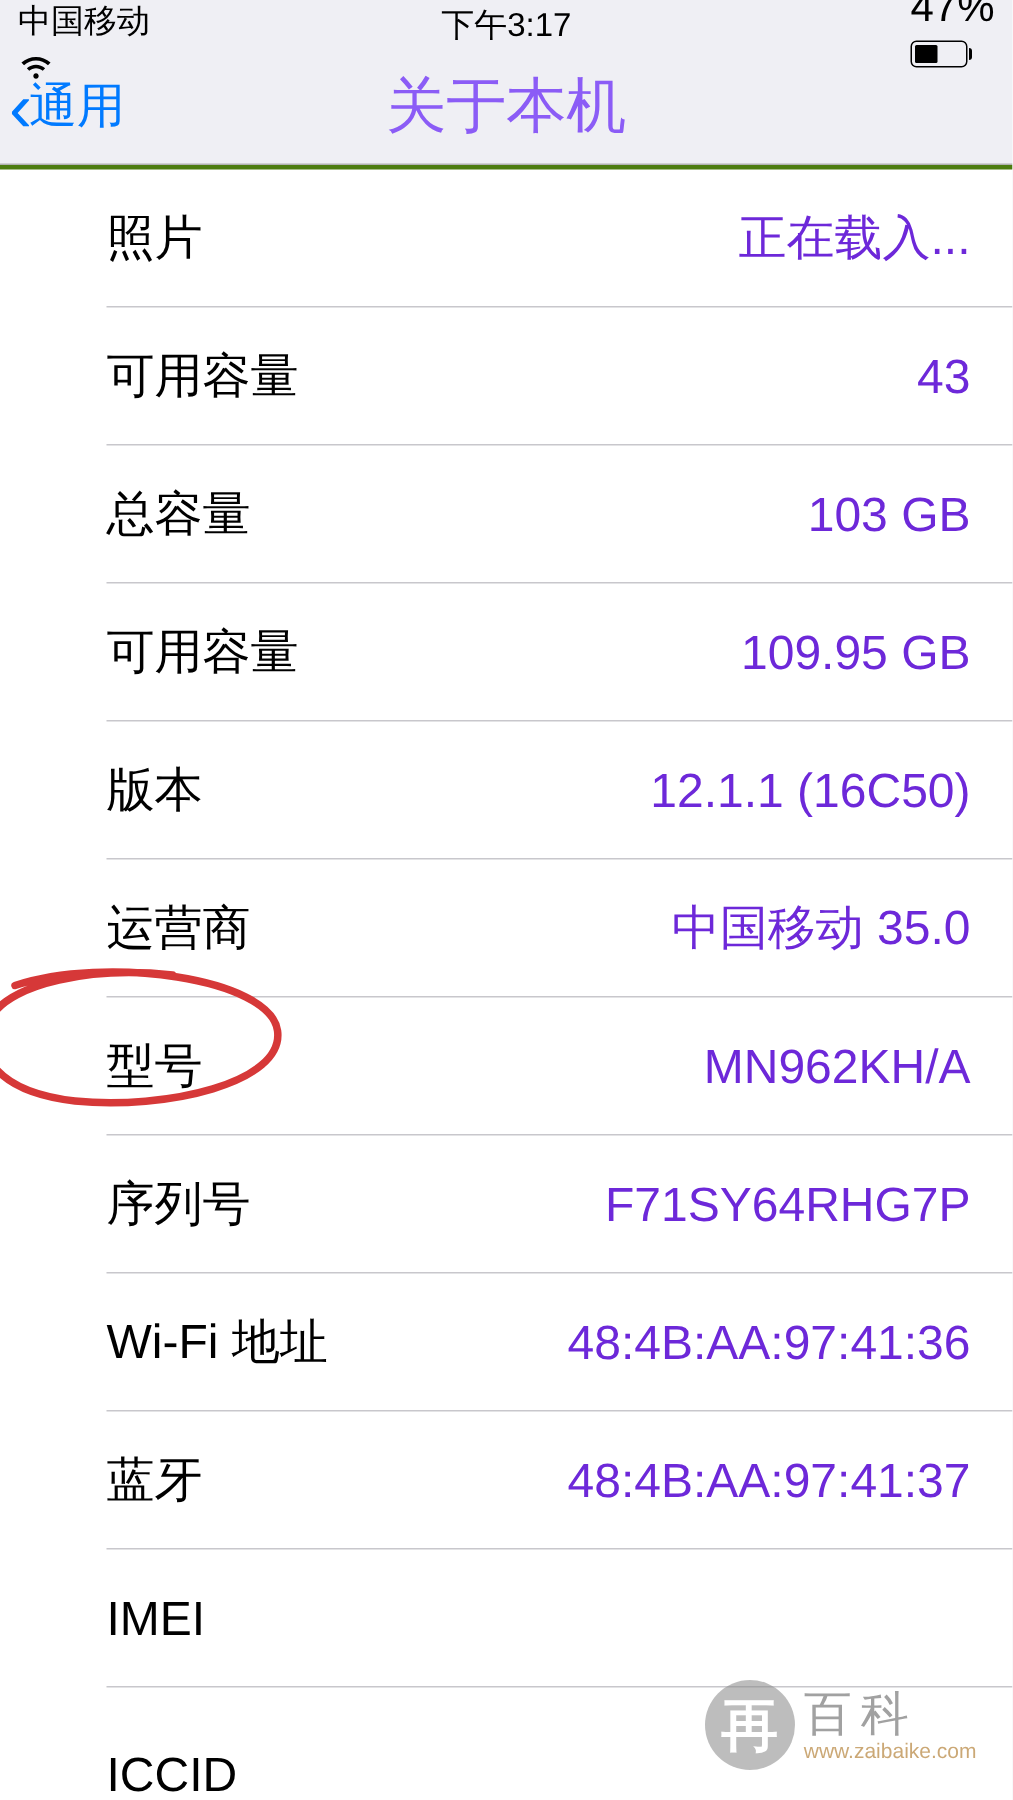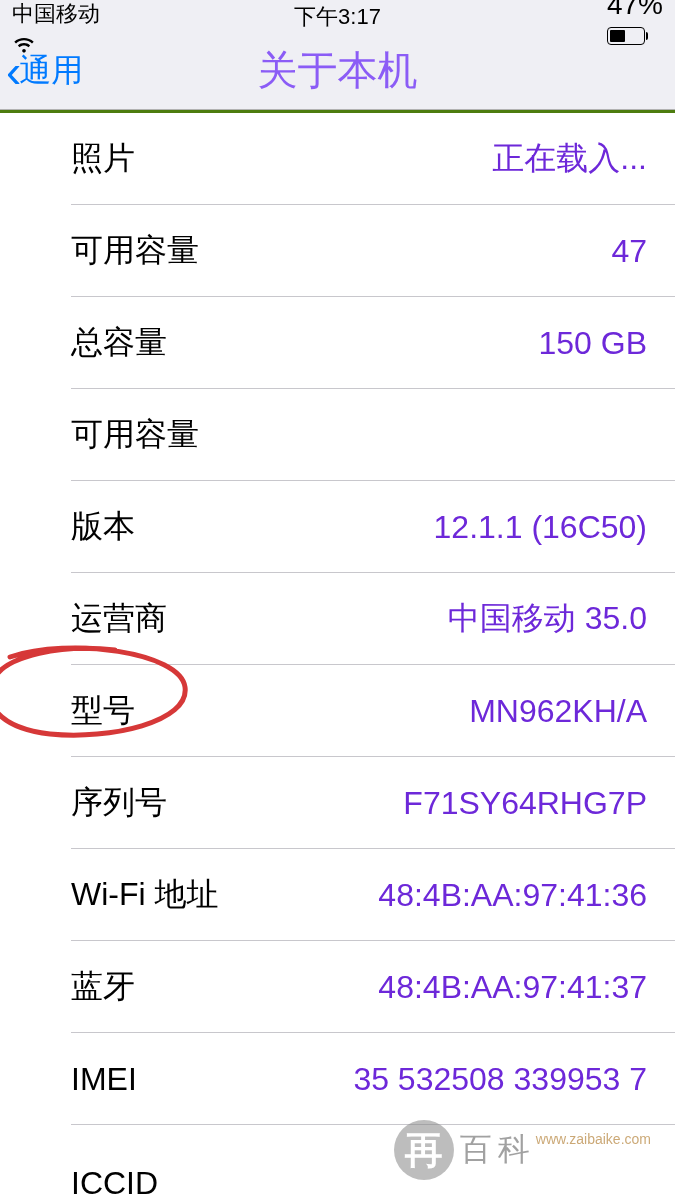--- a/index.html
+++ b/index.html
@@ -182,21 +182,21 @@
       border-radius: 50%;
       display: flex;
       align-items: center;
       justify-content: center;
       font-size: 38px;
       color: #fff;
       font-weight: bold;
     }
     .watermark-text {
       display: flex;
-      flex-direction: row;
+      flex-direction: column;
       line-height: 1.1;
     }
     .watermark-text .t1 {
       font-size: 32px;
       color: #555;
       font-weight: 500;
       letter-spacing: 6px;
     }
     .watermark-text .t2 {
       font-size: 14px;
@@ -241,28 +241,29 @@
   <div class="nav-title">关于本机</div>
 </div>
 
 <div class="list">
   <div class="row">
     <span class="label">照片</span>
     <span class="value">正在载入...</span>
   </div>
   <div class="row">
     <span class="label">可用容量</span>
-    <span class="value">47</span>
+    <span class="value">43</span>
   </div>
   <div class="row">
     <span class="label">总容量</span>
-    <span class="value">150 GB</span>
+    <span class="value">103 GB</span>
   </div>
   <div class="row">
     <span class="label">可用容量</span>
+    <span class="value">109.95 GB</span>
   </div>
   <div class="row">
     <span class="label">版本</span>
     <span class="value">12.1.1 (16C50)</span>
   </div>
   <div class="row">
     <span class="label">运营商</span>
     <span class="value">中国移动 35.0</span>
   </div>
   <div class="row">
@@ -276,21 +277,20 @@
   <div class="row">
     <span class="label">Wi-Fi 地址</span>
     <span class="value">48:4B:AA:97:41:36</span>
   </div>
   <div class="row">
     <span class="label">蓝牙</span>
     <span class="value">48:4B:AA:97:41:37</span>
   </div>
   <div class="row">
     <span class="label">IMEI</span>
-    <span class="value">35 532508 339953 7</span>
   </div>
   <div class="row partial">
     <span class="label">ICCID</span>
   </div>
 </div>
 
 <div class="circle-annotation">
   <svg viewBox="0 0 280 120">
     <path d="M 70 25 C 130 5, 240 20, 245 55 C 250 90, 170 108, 110 102 C 58 96, 40 70, 55 45 C 68 24, 120 12, 175 18" stroke="#d63838" stroke-width="5" fill="none" stroke-linecap="round"></path>
   </svg>

